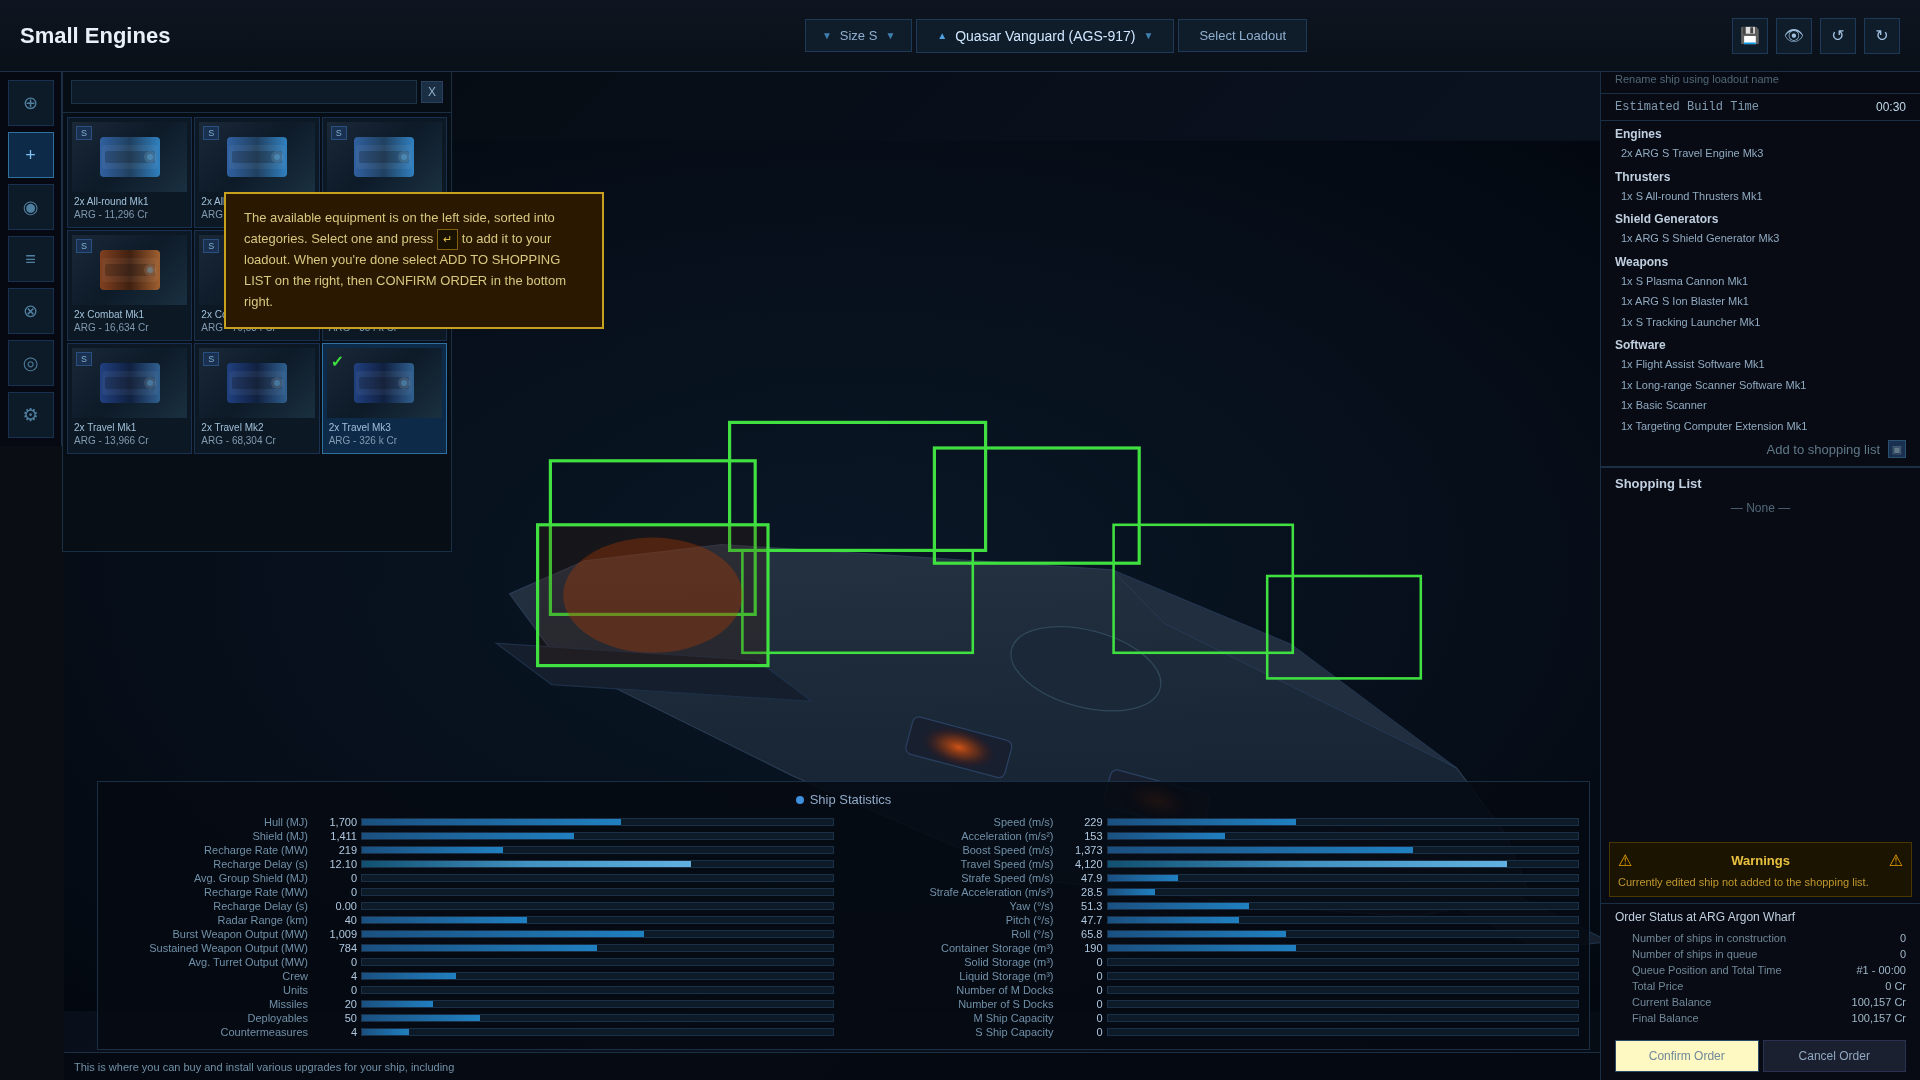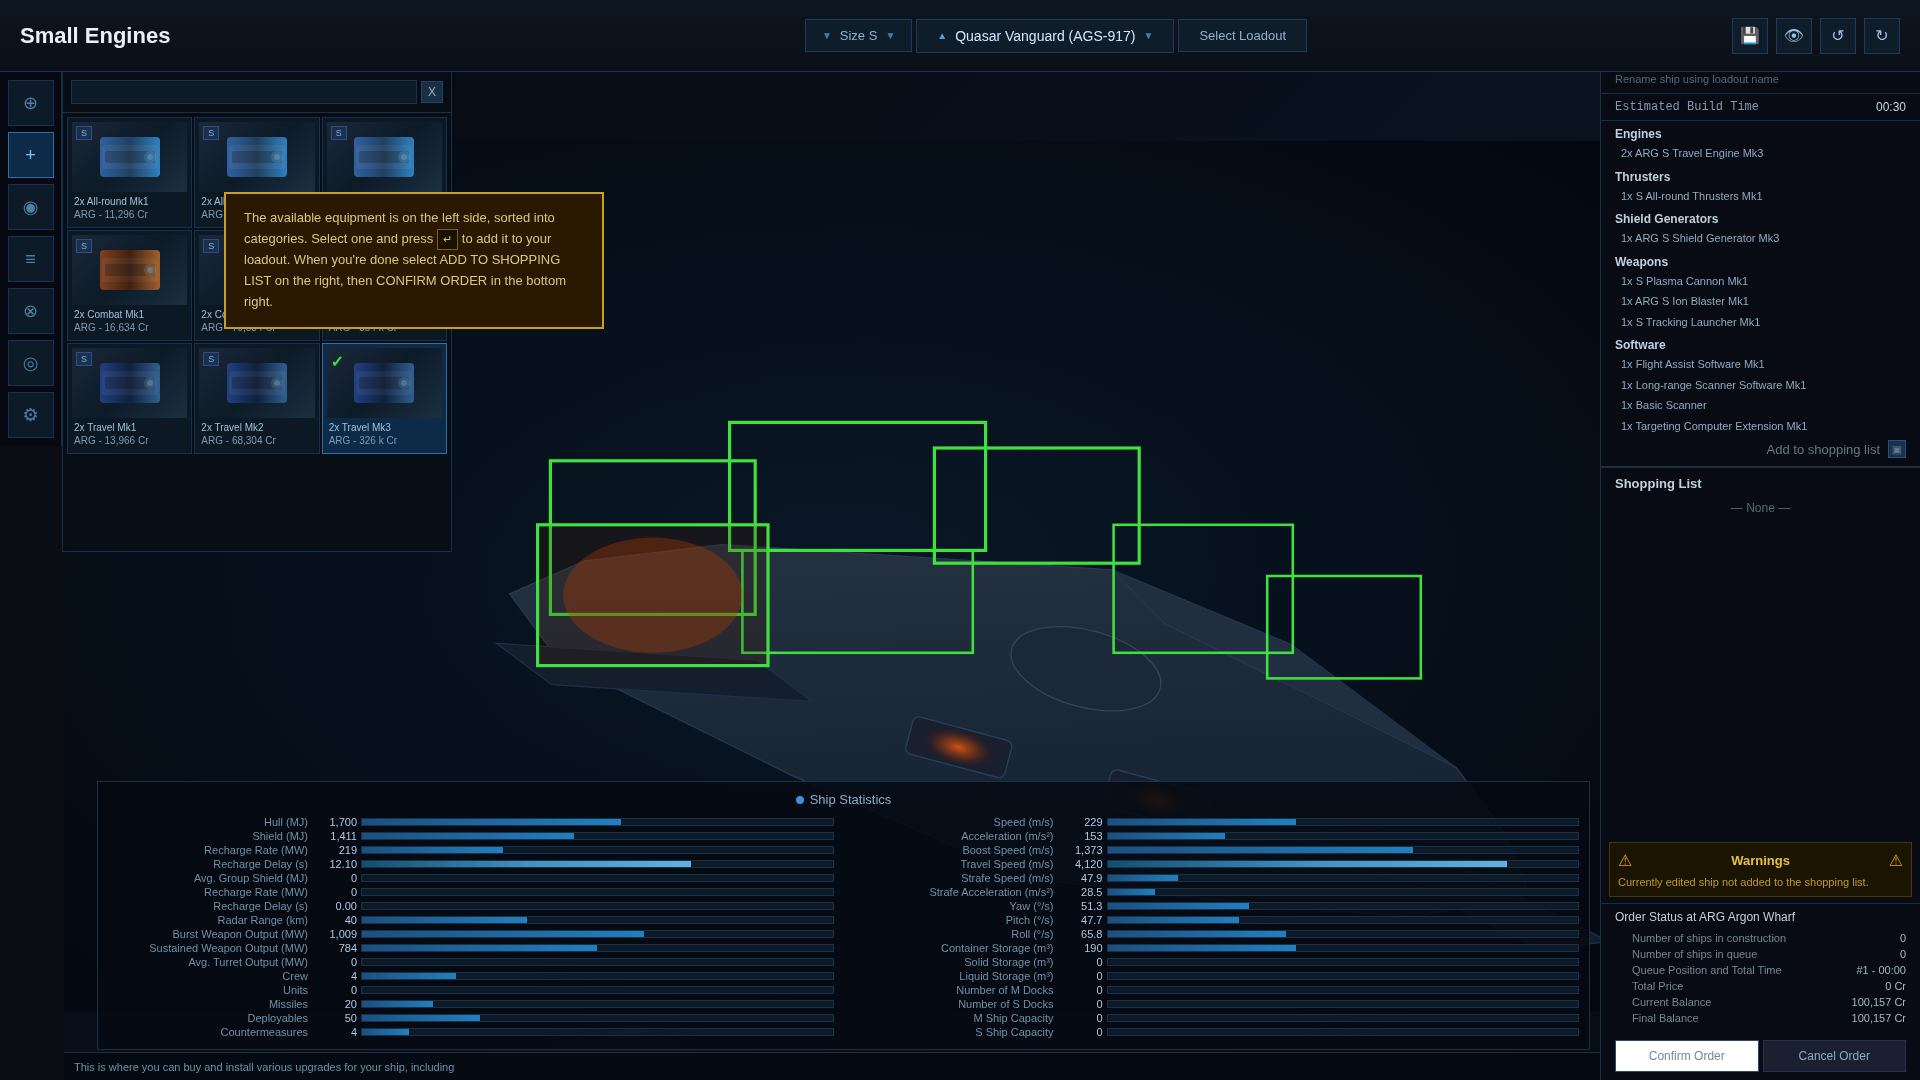--- a/index.html
+++ b/index.html
@@ -348,21 +348,21 @@
     }
     .order-label { color: #708898; }
     .order-value { color: #a0b8c8; }
     .order-buttons {
       display: flex;
       gap: 4px;
       padding: 8px 14px;
     }
     .confirm-btn {
       flex: 1;
-      background: #ffffff;
+      background: #fef9c3;
       border: 1px solid #2a4a68;
       color: #708898;
       padding: 8px;
       text-align: center;
       cursor: pointer;
       font-size: 12px;
     }
     .cancel-btn {
       flex: 1;
       background: #1a2030;

